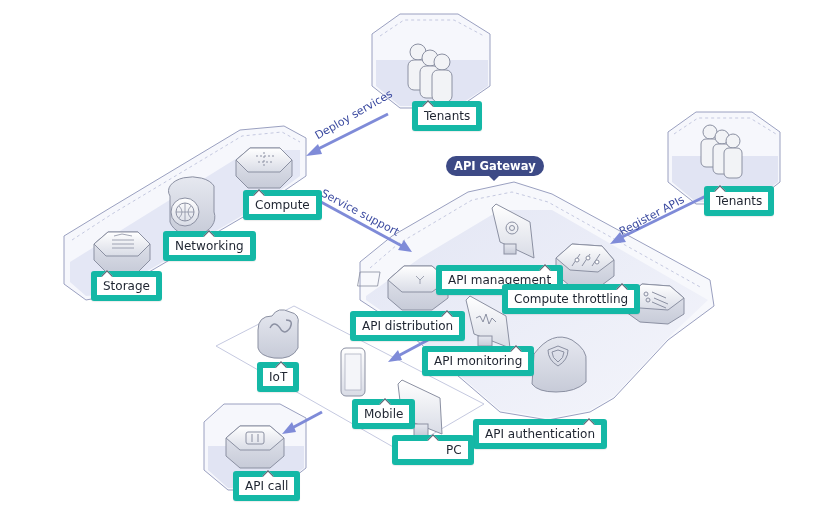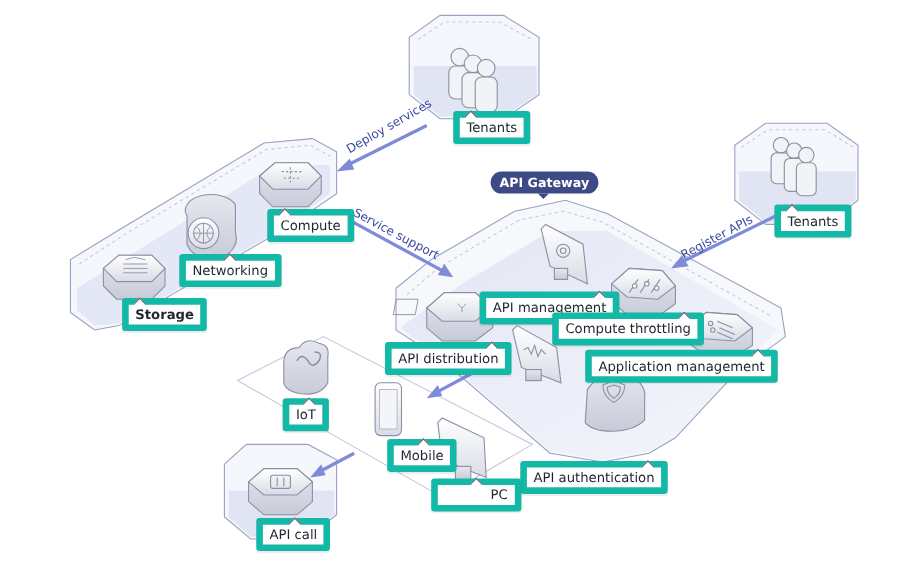--- a/index.html
+++ b/index.html
@@ -204,25 +204,25 @@
 <div class="arrow-text" style="left:322px; top:186px; transform:rotate(28deg);">Service support</div>
 <div class="arrow-text" style="left:620px; top:226px; transform:rotate(-28deg);">Register APIs</div>
 
 <div class="gw-title">API Gateway</div>
 
 <div class="label tl" style="left:412px; top:101px;">Tenants</div>
 <div class="label tl" style="left:704px; top:186px;">Tenants</div>
 
 <div class="label tl" style="left:243px; top:190px;">Compute</div>
 <div class="label tc" style="left:163px; top:231px;">Networking</div>
-<div class="label tl" style="left:111px; top:271px;font-weight:bold;">Storage</div>
+<div class="label tl" style="left:91px; top:271px;">Storage</div>
 
 <div class="label tr" style="left:436px; top:265px;">API management</div>
 <div class="label tr" style="left:502px; top:284px;">Compute throttling</div>
 <div class="label tr" style="left:350px; top:311px;">API distribution</div>
-<div class="label tr" style="left:532px; top:318px;">Application management</div>
+<div class="label tr" style="left:422px; top:346px;">API monitoring</div>
 <div class="label tr" style="left:473px; top:383px;margin-top:36px;">API authentication</div>
 
 <div class="label tc" style="left:257px; top:362px;">IoT</div>
 <div class="label tc" style="left:324px; top:399px;margin-left:28px;">Mobile</div>
 <div class="label tc" style="left:392px; top:435px;padding-left:48px;">PC</div>
 <div class="label tc" style="left:233px; top:471px;">API call</div>
 </div>
 
 </body></html>

